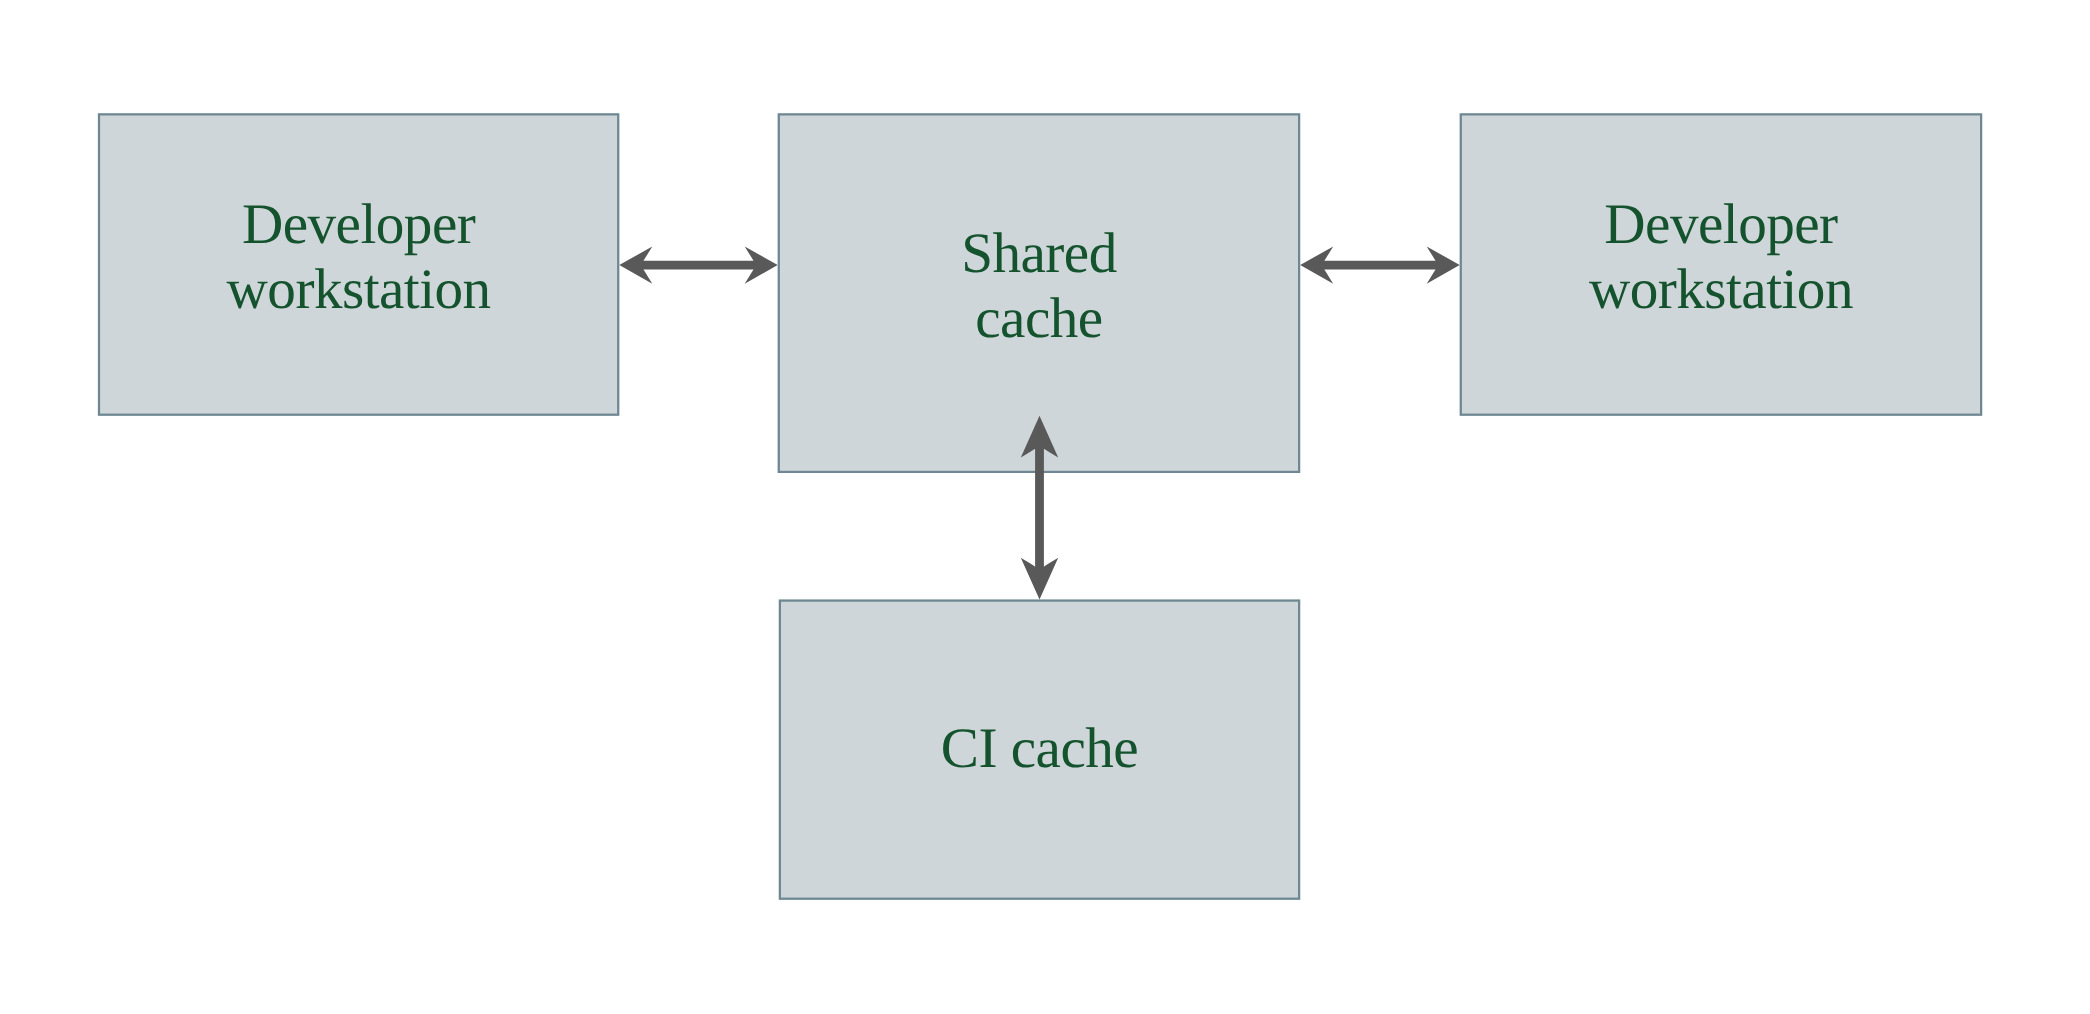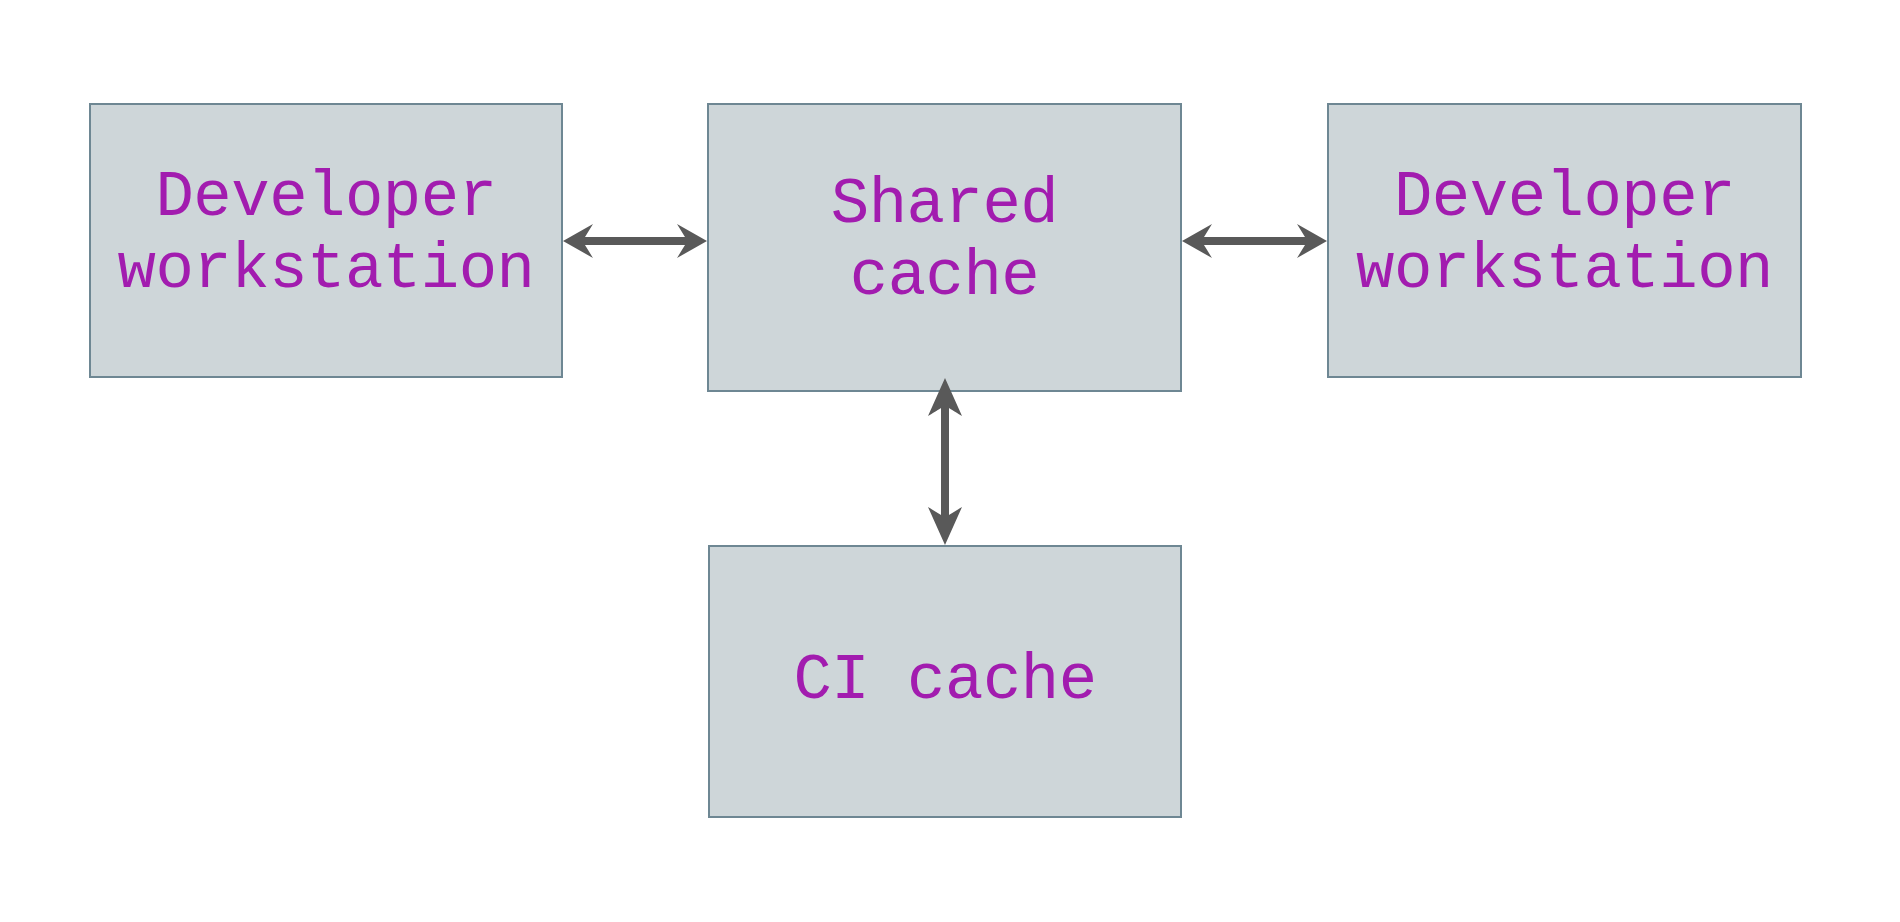--- a/index.html
+++ b/index.html
@@ -21,24 +21,24 @@
     position: absolute;
     box-sizing: border-box;
     background: #ced6d9;
     border: 2px solid #6e8793;
     display: flex;
     align-items: center;
     justify-content: center;
     text-align: center;
   }
   .node-label {
-    font-family: Liberation Mono, monospace;
-    font-size: 64px;
+    font-family: Liberation Serif, serif;
+    font-size: 52px;
     line-height: 1.12;
-    color: #a21caf;
+    color: #14532d;
     font-weight: 400;
     letter-spacing: -0.5px;
     white-space: pre-line;
     padding: 0 10px;
   }
   .node-two-line .node-label {
     position: relative;
     top: -6px;
   }
   .edge {
@@ -52,21 +52,21 @@
 </head>
 <body>
 
 <div id="canvas">
 
   <div class="node node-two-line" style="left:89px; top:103px; width:474px; height:275px;">
     <span class="node-label">Developer
 workstation</span>
   </div>
 
-  <div class="node node-two-line" style="left:707px; top:103px; width:475px; height:289px;">
+  <div class="node node-two-line" style="left:707px; top:103px; width:475px; height:327px;">
     <span class="node-label">Shared
 cache</span>
   </div>
 
   <div class="node node-two-line" style="left:1327px; top:103px; width:475px; height:275px;">
     <span class="node-label">Developer
 workstation</span>
   </div>
 
   <div class="node" style="left:708px; top:545px; width:474px; height:273px;">

